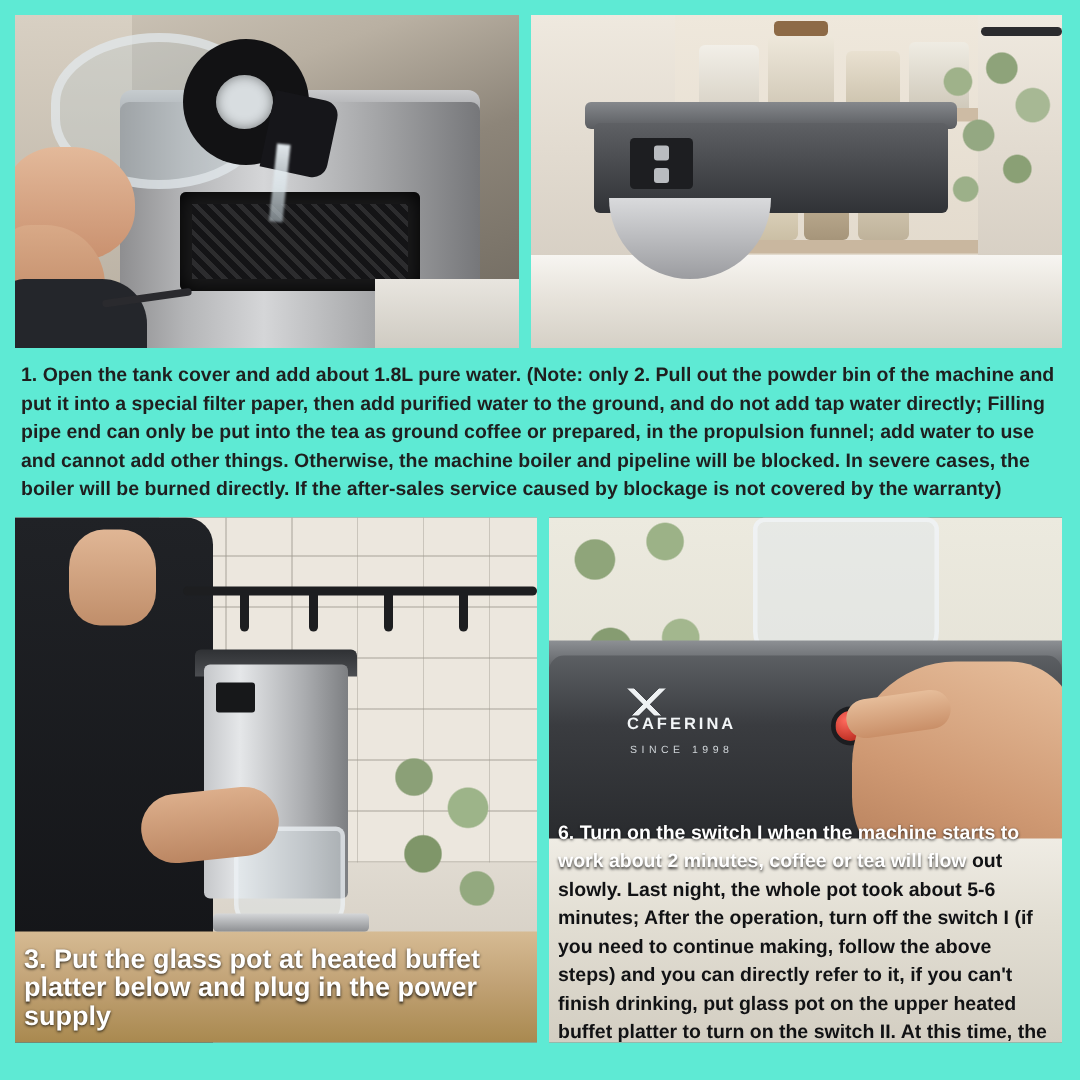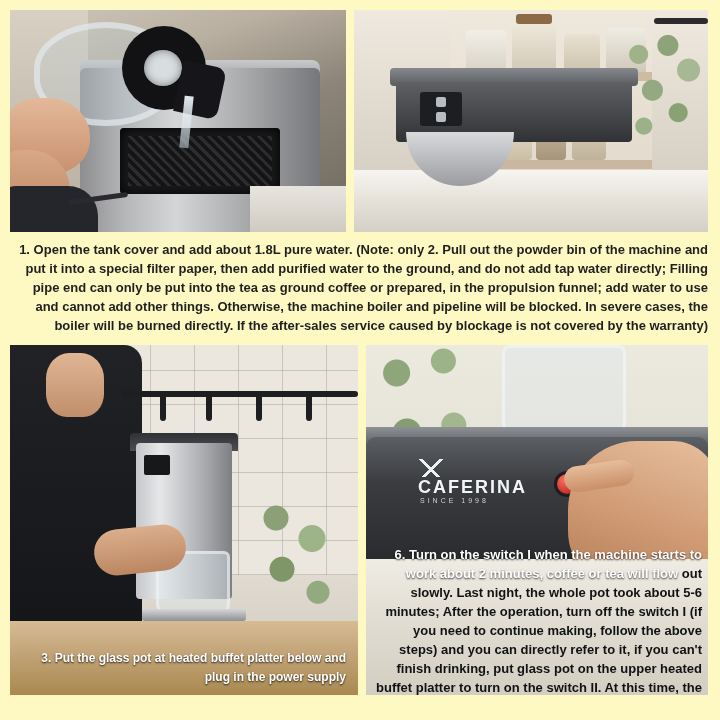--- a/index.html
+++ b/index.html
@@ -10,24 +10,23 @@
     width: 720px;
     height: 720px;
     background: #ffffff;
     font-family: "Liberation Sans", sans-serif;
     overflow: hidden;
   }
   .page {
     position: relative;
     width: 720px;
     height: 720px;
-    background: #fef9c3;
+    background: #5eead4;
     box-sizing: border-box;
     padding: 10px;
-    text-align: right;
   }
 
   
   .photo {
     position: relative;
     overflow: hidden;
     background: #6b6b63;
   }
 
   
@@ -280,21 +279,21 @@
     background:
       radial-gradient(circle at 30% 18%, #8ba077 0 12px, transparent 13px),
       radial-gradient(circle at 66% 34%, #9db489 0 13px, transparent 14px),
       radial-gradient(circle at 36% 58%, #7f9669 0 12px, transparent 13px),
       radial-gradient(circle at 72% 76%, #93a97f 0 11px, transparent 12px);
   }
 
   
   .p3 .capover {
     position: absolute; left: 6px; bottom: 8px; width: 330px;
-    font-size: 12px; line-height: 19px; font-weight: bold; color: #ffffff;
+    font-size: 18px; line-height: 19px; font-weight: bold; color: #ffffff;
     text-shadow: 0 1px 2px rgba(0,0,0,.85);
   }
 
   
   .p4 .bg {
     position: absolute; inset: 0;
     background: linear-gradient(180deg,#eceadf 0%, #e1ded2 50%, #cfcabd 100%);
   }
   .p4 .glass {
     position: absolute; left: 136px; top: 0px; width: 118px; height: 92px;
@@ -326,21 +325,21 @@
     color: #f4f6f7;
   }
   .p4 .brandmark {
     position: absolute; left: 0; top: 2px; width: 26px; height: 18px;
     background:
       linear-gradient(135deg, transparent 48%, #eef1f3 49%, #eef1f3 58%, transparent 59%),
       linear-gradient(225deg, transparent 48%, #eef1f3 49%, #eef1f3 58%, transparent 59%);
   }
   .p4 .brandname {
     position: absolute; left: 0; top: 20px;
-    font-size: 18px; letter-spacing: 2px; font-weight: bold; color: #f2f5f7;
+    font-size: 11px; letter-spacing: 2px; font-weight: bold; color: #f2f5f7;
   }
   .p4 .brandsub {
     position: absolute; left: 2px; top: 40px;
     font-size: 7px; letter-spacing: 3px; color: #cfd4d8;
   }
   .p4 .redbtn {
     position: absolute; left: 188px; top: 126px; width: 20px; height: 20px;
     background: radial-gradient(circle at 35% 30%, #ff6b5e, #a81b10);
     border-radius: 50%;
     border: 3px solid #1c1d20;

